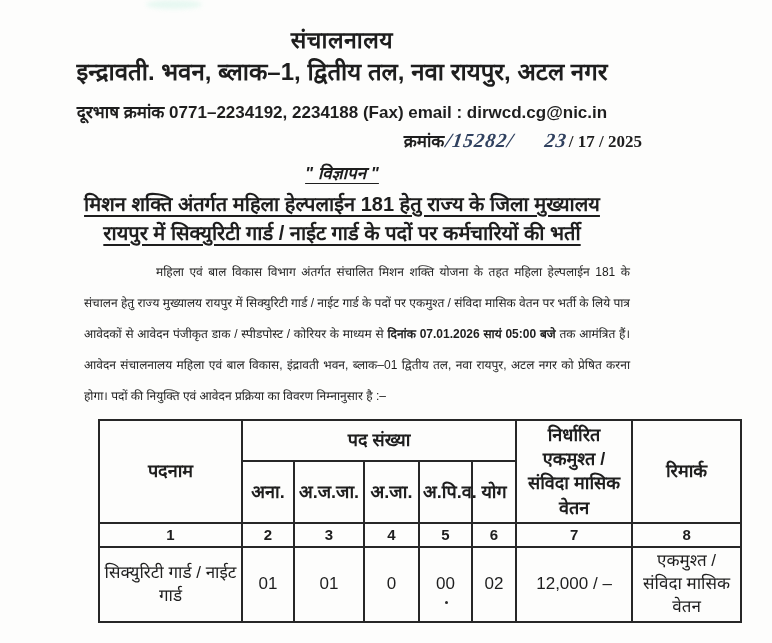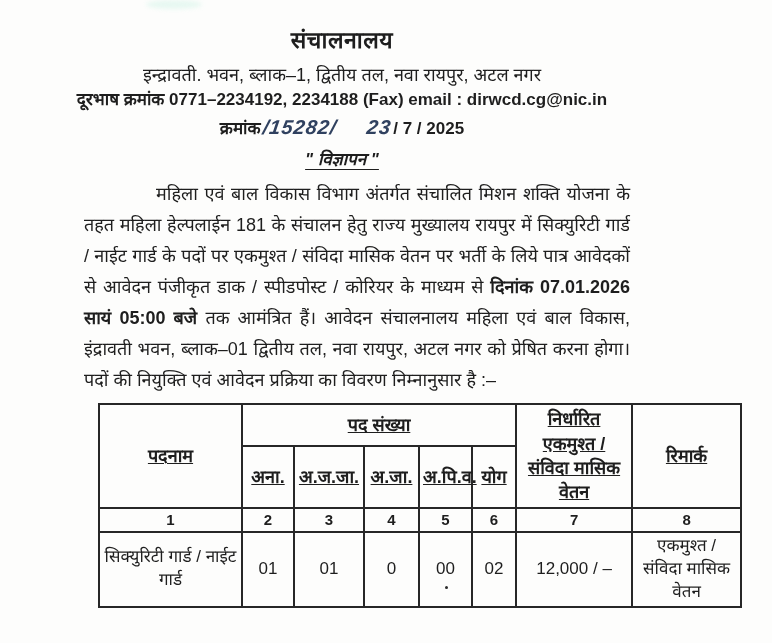--- a/index.html
+++ b/index.html
@@ -22,26 +22,27 @@
     left: 146px; top: 0;
     width: 56px; height: 9px;
     background: #e2f7ef;
     border-radius: 50%;
     filter: blur(2px);
     opacity: .8;
   }
   .doc-header { text-align: center; line-height: 1.22; }
   .org-name   { font-size: 23px; font-weight: bold; letter-spacing: .5px; }
   .dept-name  { font-size: 21px; font-weight: bold; margin-top: 2px; }
-  .address    { font-size: 18px; font-weight: normal; margin-top: 11px; }
-  .contact    { font-size: 17px; font-weight: bold; margin-top: 3px; }
+  .address    { font-size: 24px; font-weight: bold; margin-top: 3px; }
+  .contact    { font-size: 17px; font-weight: bold; margin-top: 17px; }
   .ref-line {
     font-size: 17px; font-weight: bold; margin-top: 4px;
-    display: flex; justify-content: center; align-items: baseline;
+    display: flex; justify-content: flex-end; align-items: baseline;
     white-space: nowrap;
+    font-family: Liberation Serif, serif;
   }
   .handwritten {
     font-style: italic;
     color: #30415f;
     font-size: 20px;
     transform: skewX(-8deg);
     display: inline-block;
     padding: 0 2px;
     letter-spacing: 1px;
   }
@@ -65,42 +66,42 @@
     line-height: 1.45;
   }
   .doc-title div {
     text-decoration: underline;
     text-underline-offset: 4px;
   }
   .body-para {
     margin-top: 9px;
     margin-left: 42px;
     margin-right: 12px;
-    font-size: 18px;
+    font-size: 12px;
     line-height: 31px;
     text-align: justify;
     text-indent: 72px;
   }
   .bold-inline { font-weight: bold; }
   .posts-table {
     border-collapse: collapse;
     table-layout: fixed;
     margin-left: 56px;
     margin-top: 7px;
     width: 642px;
   }
   .posts-table td {
     border: 2px solid #272727;
     text-align: center;
     vertical-align: middle;
     padding: 2px 3px;
     font-size: 17px;
     line-height: 1.35;
   }
-  .posts-table .th { font-weight: bold; font-size: 18px; text-decoration: underline; }
+  .posts-table .th { font-weight: bold; font-size: 18px; }
   .cell-top { vertical-align: top; padding-top: 6px; margin-top: 32px; }
   .idx-row td { font-weight: bold; font-size: 15px; height: 24px; padding: 1px; }
   .grp-row td { height: 38px; }
   .sub-row td { height: 56px; }
   .data-row td { height: 68px; }
   .salary-head { font-size: 18px; line-height: 1.5; }
   .val-wrap { position: relative; display: inline-block; }
   .stray-dot {
     position: absolute;
     left: 50%; bottom: -8px;
@@ -119,29 +120,31 @@
   <div class="doc-header">
     <div class="org-name">संचालनालय</div>
     <div class="address">इन्द्रावती. भवन, ब्लाक–1, द्वितीय तल, नवा रायपुर, अटल नगर</div>
     <div class="contact">दूरभाष क्रमांक 0771–2234192, 2234188 (Fax) email : dirwcd.cg@nic.in</div>
     <div class="ref-line">
       <span>क्रमांक</span>
       <span class="handwritten">/15282/</span>
       <span class="ref-gap"></span>
       &nbsp;
       <span class="handwritten">23</span>
-      <span>/ 7 / 2025</span>
+      <span>/ 17 / 2025</span>
     </div>
   </div>
 
   <div class="notice-label">
     <span>" विज्ञापन "</span>
   </div>
 
   <div class="doc-title">
+    <div>मिशन शक्ति अंतर्गत महिला हेल्पलाईन 181 हेतु राज्य के जिला मुख्यालय</div>
+    <div>रायपुर में सिक्युरिटी गार्ड / नाईट गार्ड के पदों पर कर्मचारियों की भर्ती</div>
   </div>
 
   <div class="body-para"><span>महिला एवं बाल विकास विभाग अंतर्गत संचालित मिशन शक्ति योजना के तहत महिला हेल्पलाईन 181 के संचालन हेतु राज्य मुख्यालय रायपुर में सिक्युरिटी गार्ड / नाईट गार्ड के पदों पर एकमुश्त / संविदा मासिक वेतन पर भर्ती के लिये पात्र आवेदकों से आवेदन पंजीकृत डाक / स्पीडपोस्ट / कोरियर के माध्यम से </span><span class="bold-inline">दिनांक 07.01.2026 सायं 05:00 बजे</span><span> तक आमंत्रित हैं। आवेदन संचालनालय महिला एवं बाल विकास, इंद्रावती भवन, ब्लाक–01 द्वितीय तल, नवा रायपुर, अटल नगर को प्रेषित करना होगा। पदों की नियुक्ति एवं आवेदन प्रक्रिया का विवरण निम्नानुसार है :–</span></div>
 
   <table class="posts-table">
     <colgroup>
       <col style="width:143px">
       <col style="width:52px">
       <col style="width:70px">
       <col style="width:55px">

